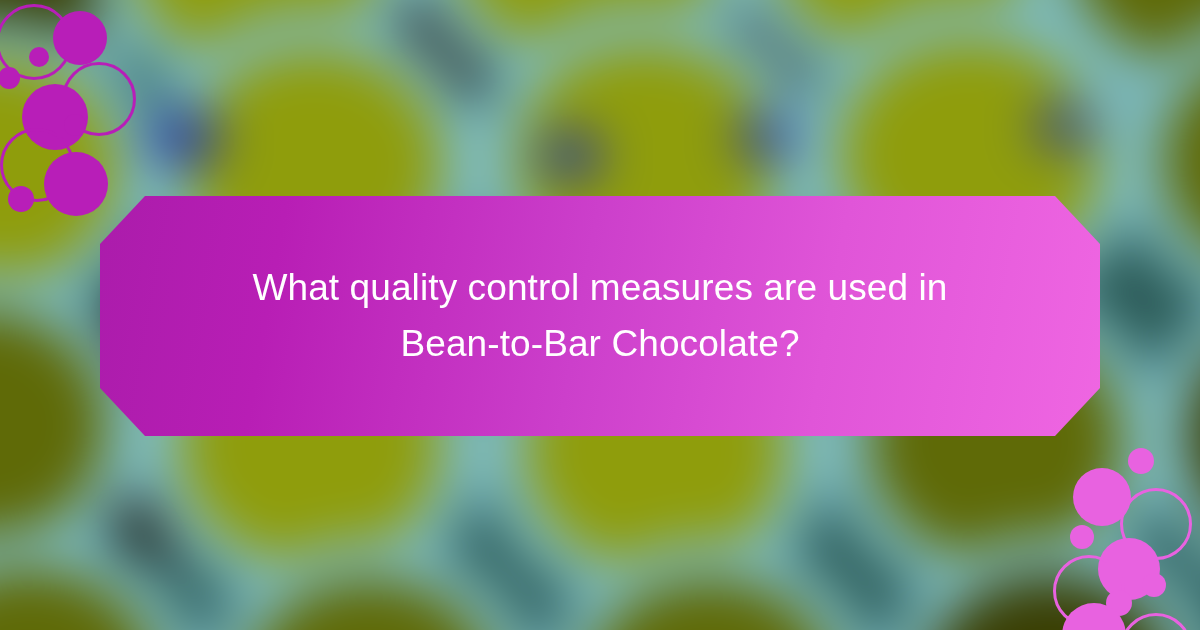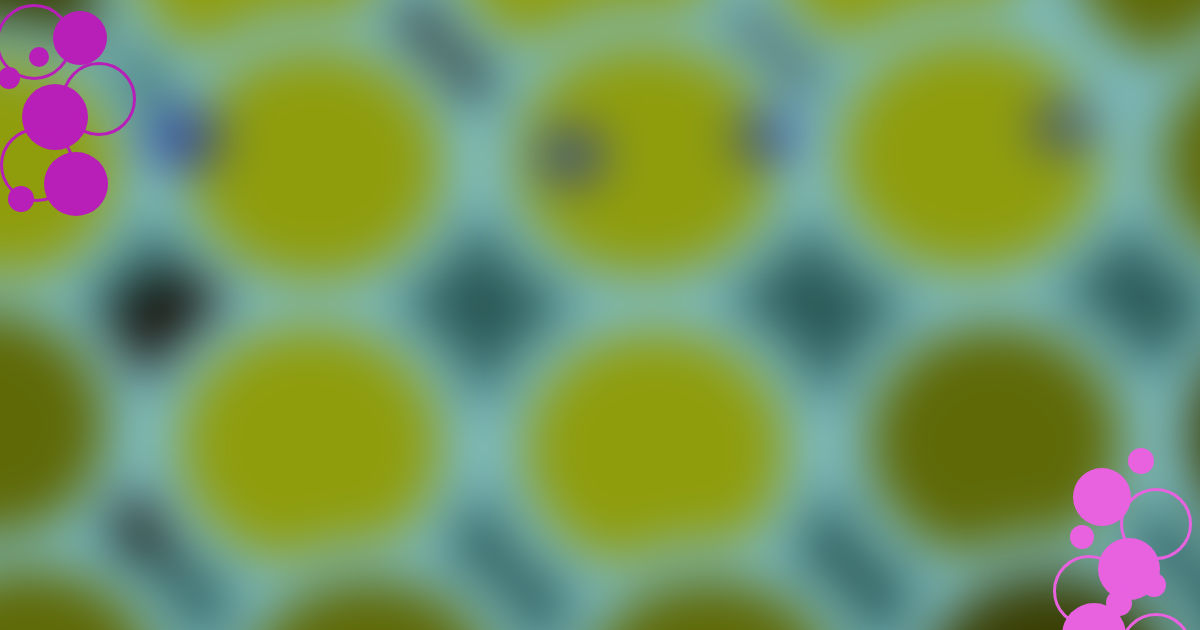--- a/index.html
+++ b/index.html
@@ -154,14 +154,17 @@
     <i class="ring" style="left:110px; top:48px;  width:66px; height:66px;"></i>
     <i class="fill" style="left:60px;  top:85px;  width:24px; height:24px;"></i>
     <i class="fill" style="left:88px;  top:98px;  width:62px; height:62px;"></i>
     <i class="ring" style="left:43px;  top:115px; width:66px; height:66px;"></i>
     <i class="fill" style="left:132px; top:133px; width:24px; height:24px;"></i>
     <i class="fill" style="left:96px;  top:150px; width:26px; height:26px;"></i>
     <i class="fill" style="left:52px;  top:163px; width:64px; height:64px;"></i>
     <i class="ring" style="left:110px; top:173px; width:66px; height:66px;"></i>
   </div>
 
+  <div id="banner">
+    <div id="banner-title">What quality control measures are used in Bean-to-Bar Chocolate?</div>
+  </div>
 
 </div>
 
 </body></html>

